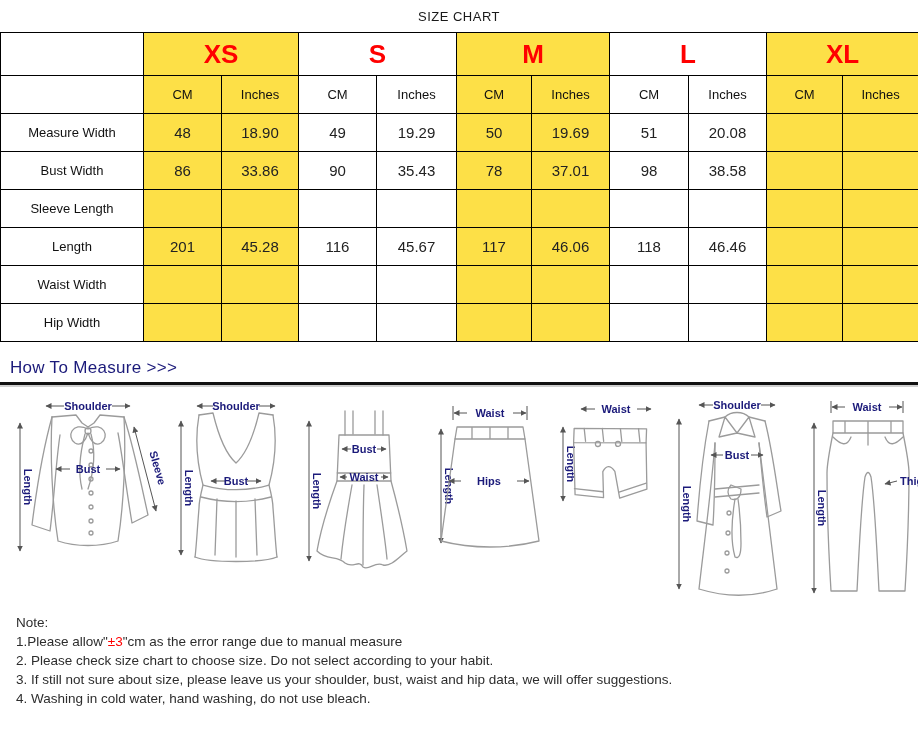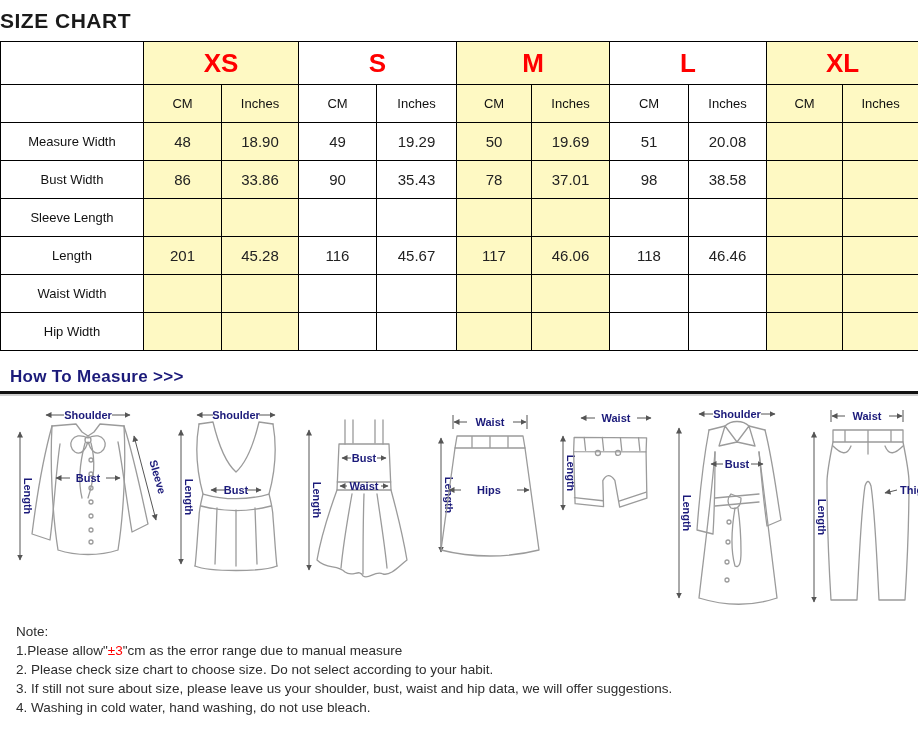--- a/index.html
+++ b/index.html
@@ -1,33 +1,33 @@
 <!DOCTYPE html>
 <html><head>
 <meta charset="utf-8">
 <style>
   html,body{margin:0;padding:0;background:#fff;}
   body{width:918px;height:753px;overflow:hidden;font-family:"Liberation Sans",sans-serif;color:#1a1a1a;}
   .page{width:918px;}
 
   
-  .title{font-size:21px;font-weight:bold;text-align:left;padding:9px 0 8px 0;letter-spacing:.5px;}
+  .title{font-size:13px;font-weight:normal;text-align:center;padding:9px 0 8px 0;letter-spacing:.5px;}
 
   
   table.size-table{border-collapse:collapse;width:918px;table-layout:fixed;}
   table.size-table td{border:1px solid #000;text-align:center;vertical-align:middle;overflow:hidden;}
   td.corner{background:#fff;}
   td.size-h{height:40px;font-size:26px;font-weight:bold;color:#ff0000;}
   td.unit-h{height:35px;font-size:13px;font-weight:normal;color:#111;}
   td.row-label{height:35px;font-size:13px;color:#111;background:#fff;}
   td.val{height:35px;font-size:15px;color:#222;}
-  .shade{background:#fef9c3;}
-
-  
-  .measure-heading{margin:16px 0 4px 10px;font-size:17px;font-weight:bold;color:#1b1a7a;letter-spacing:.3px;}
+  .shade{background:#fde047;}
+
+  
+  .measure-heading{margin:16px 0 4px 10px;font-size:17px;font-weight:normal;color:#1b1a7a;letter-spacing:.3px;}
   .black-rule{height:3px;background:#111;border:none;margin:2px 0 0 0;width:918px;box-shadow:0 2px 0 #cfcfcf;}
 
   
   .figures{display:flex;align-items:flex-start;padding:8px 0 0 4px;width:910px;margin:0 auto;}
   .fig svg{display:block;}
   .g{fill:none;stroke:#9b9b9b;stroke-width:1.3;stroke-linejoin:round;stroke-linecap:round;}
   .dim{fill:none;stroke:#555;stroke-width:1;}
   .lbl{fill:#1b1a7a;font-family:"Liberation Sans",sans-serif;font-size:11px;font-weight:bold;}
 
   

